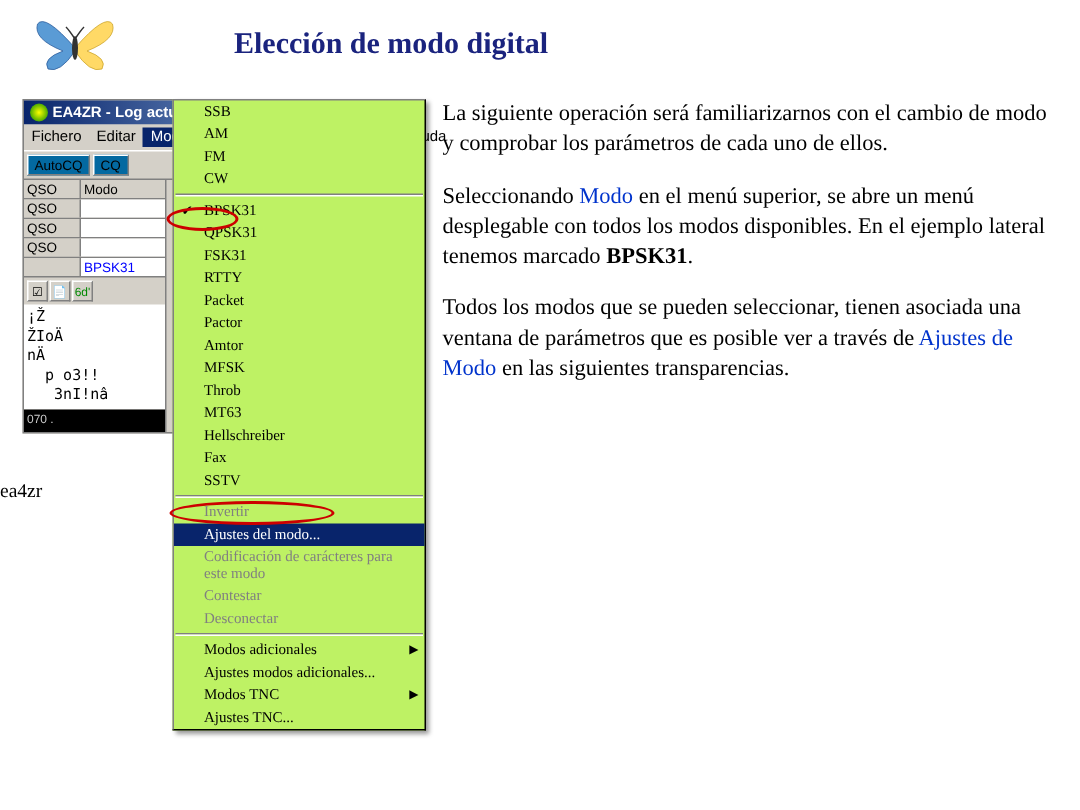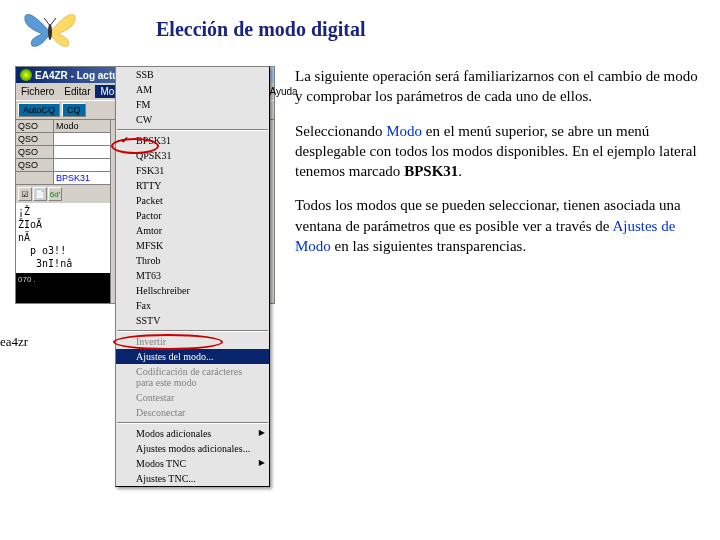--- a/index.html
+++ b/index.html
@@ -24,23 +24,23 @@
   
   .workarea { display: flex; background: #d4d0c8; }
   .leftcol { width: 95px; border-right: 1px solid #808080; }
   .qso-row { display: flex; border-bottom: 1px solid #808080; font-size: 9px; }
   .qso-row .lbl { width: 38px; padding: 1px 2px; border-right: 1px solid #808080; background: #d4d0c8; }
   .qso-row .val { flex: 1; padding: 1px 2px; background: #fff; }
   .qso-row .valg { flex: 1; padding: 1px 2px; background: #d4d0c8; }
   .smallbtns { display: flex; gap: 1px; padding: 2px; }
   .smallbtns .b { width: 14px; height: 14px; border: 1px solid #808080; border-top-color: #fff; border-left-color: #fff; background: #d4d0c8; display: flex; align-items: center; justify-content: center; font-size: 8px; }
   .textpane { background: #fff; font-family: monospace; font-size: 10px; padding: 2px; line-height: 1.3; white-space: pre; height: 70px; overflow: hidden; }
-  .waterfall { background: #000; height: 30px; color: #ccc; font-size: 8px; padding: 2px; }
+  .waterfall { background: #000; height: 15px; color: #ccc; font-size: 8px; padding: 2px; }
   
-  .dropdown { position: absolute; left: 100px; top: 0; width: 155px; background: #e5e5e5; border: 1px solid #000; border-top-color: #808080; border-left-color: #808080; box-shadow: 2px 2px 3px rgba(0,0,0,0.4); font-size: 10px; }
+  .dropdown { position: absolute; left: 100px; top: 0; width: 169px; background: #bef264; border: 1px solid #000; border-top-color: #808080; border-left-color: #808080; box-shadow: 2px 2px 3px rgba(0,0,0,0.4); font-size: 10px; }
   .dropdown .item { padding: 2px 18px 2px 20px; position: relative; }
   .dropdown .item.sel { position: relative; }
   .dropdown .item .check { position: absolute; left: 5px; top: 2px; font-size: 9px; }
   .dropdown .sep { border-top: 1px solid #808080; border-bottom: 1px solid #fff; margin: 2px 1px; }
   .dropdown .disabled { color: #808080; }
   .dropdown .arrow { position: absolute; right: 4px; top: 2px; font-size: 8px; }
   .dropdown .highlighted { background: #08246b; color: #fff; }
   
   .circle-mark { position: absolute; border: 2px solid #c00; border-radius: 50%; pointer-events: none; }
   .circ1 { width: 48px; height: 16px; left: 96px; top: 72px; }

